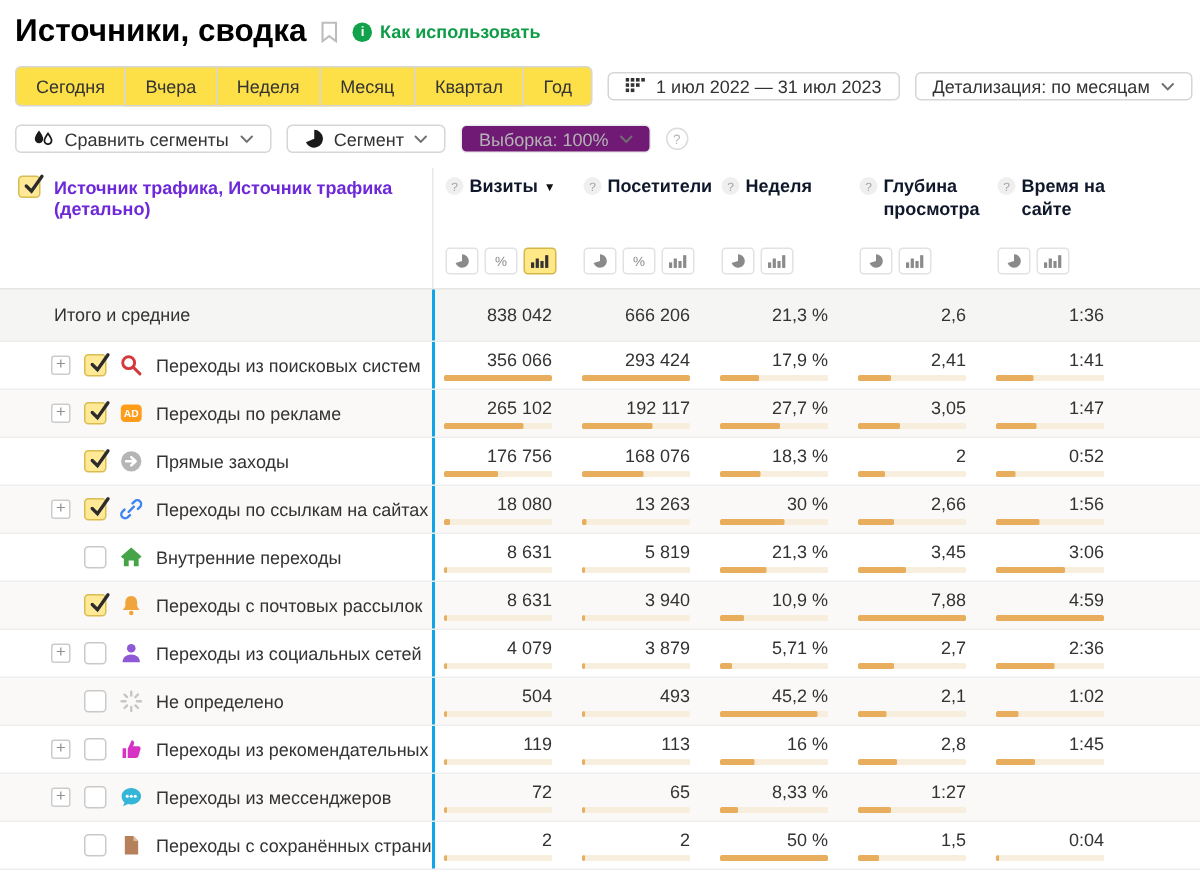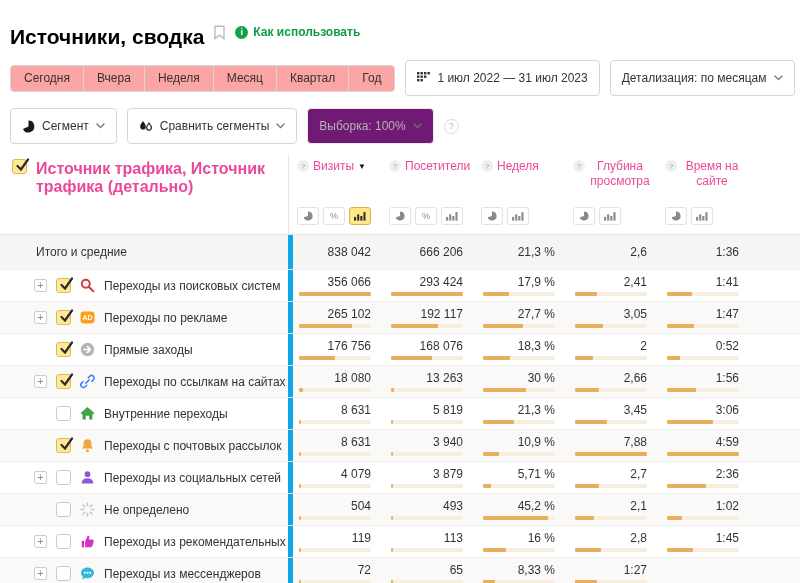--- a/index.html
+++ b/index.html
@@ -1,54 +1,54 @@
 <!DOCTYPE html>
 <html><head>
 <meta charset="utf-8">
 <style>
   * { box-sizing: border-box; margin: 0; padding: 0; }
   html,body { width:800px; height:583px; overflow:hidden; background:#fff;
     font-family:"Liberation Sans", sans-serif; color:#333; }
   .page { width:800px; }
 
   
-  .title-row { display:flex; align-items:flex-start; gap:9px; padding:25px 0 0 10px; }
+  .title-row { display:flex; align-items:center; gap:9px; padding:9px 0 0 10px; }
   .title-row h1 { font-size:21px; font-weight:700; color:#000; }
   .bm-icon svg { display:block; }
   .help-link { display:inline-flex; align-items:center; gap:5px; cursor:pointer; }
   .help-link .txt { color:#0f9c46; font-size:12px; font-weight:700; }
   .info-dot { width:13px; height:13px; border-radius:50%; background:#12a24b; color:#fff;
     font-size:9px; font-weight:700; display:flex; align-items:center; justify-content:center; }
 
   
   .tb-row { display:flex; align-items:center; gap:10px; padding-left:10px; }
   .tb-row1 { margin-top:11px; }
   .tb-row2 { margin-top:12px; }
   .seg-group { display:flex; }
-  .seg-btn { height:27px; padding:0 13px; background:#fca5a5; border:1px solid #d6d6d6;
+  .seg-btn { height:27px; padding:0 13px; background:#fde047; border:1px solid #d6d6d6;
     font-family:inherit; font-size:12px; color:#333; margin-left:-1px; cursor:pointer; }
   .seg-btn:first-child { border-radius:4px 0 0 4px; margin-left:0; }
   .seg-btn:last-child { border-radius:0 4px 4px 0;text-align:center; }
-  .tb-btn { height:36px; display:inline-flex; align-items:center; gap:7px; padding:0 11px;
+  .tb-btn { height:19px; display:inline-flex; align-items:center; gap:7px; padding:0 11px;
     background:#fff; border:1px solid #d6d6d6; border-radius:4px; font-family:inherit;
     font-size:12px; color:#333; cursor:pointer; white-space:nowrap; }
   .tb-btn.disabled { background:#701a75; border-color:#ebebeb; color:#b3b3b3; cursor:default; }
   .chev svg, .cal-icon svg, .pie-mini svg, .drops-icon svg { display:block; }
   .q-circle { width:15px; height:15px; border-radius:50%; border:1px solid #dcdcdc; color:#b5b5b5;
     font-size:9px; display:inline-flex; align-items:center; justify-content:center; }
 
   
   .thead { display:flex; margin-top:10px; }
   .dim-head { width:288px; flex:0 0 288px; display:flex; align-items:flex-start; gap:9px;
     padding:5px 0 0 12px; }
-  .dim-label { font-size:16px; font-weight:700; color:#ec4899; padding-top:1px; cursor:pointer; }
+  .dim-label { font-size:12px; font-weight:700; color:#6d28d9; padding-top:1px; cursor:pointer; }
   .cols { display:flex; border-left:1px solid #e8e8e8; }
   .col { width:92px; flex:0 0 92px; padding:5px 6px 0 8px; }
   .col-head { display:flex; align-items:flex-start; gap:4px; min-height:36px; cursor:pointer; }
-  .col-label { font-size:12px; font-weight:400; color:#ec4899; line-height:1.25; max-width:62px;text-align:center; }
+  .col-label { font-size:12px; font-weight:700; color:#0f172a; line-height:1.25; max-width:62px; }
   .sort-arrow { font-size:8px; color:#111; padding-top:3px; }
   .qicon { width:12px; height:12px; flex:0 0 12px; margin-top:1px; border-radius:50%;
     background:#efefef; color:#a3a3a3; font-size:8px; display:inline-flex; align-items:center;
     justify-content:center; }
   .col-toggles { display:flex; gap:4px; margin-top:12px; padding-bottom:9px; }
   .tgl { width:22px; height:18px; border:1px solid #e2e2e2; border-radius:3px; background:#fff;
     color:#8a8a8a; display:inline-flex; align-items:center; justify-content:center;
     font-size:9px; font-family:inherit; cursor:pointer; }
   .tgl.active { background:#ffe885; border-color:#d3b74b; color:#333; }
 
@@ -65,21 +65,21 @@
   
   .trow { display:flex; border-bottom:1px solid #ededed; height:32px; }
   .trow.stripe { background:#faf9f7; }
   .trow.totals { background:#f5f5f3; height:36px; border-top:1px solid #e6e6e6; }
   .row-name { width:288px; flex:0 0 288px; display:flex; align-items:center; gap:9px;
     padding-left:34px; }
   .row-name .src-icon { width:15px; flex:0 0 15px; height:15px; }
   .row-label { font-size:12px; color:#333; white-space:nowrap; overflow:hidden; cursor:pointer; }
   .totals .row-name { padding-left:36px; }
   .totals .row-label { cursor:default; }
-  .cells { display:flex; border-left:5px solid #0ea5e9; }
+  .cells { display:flex; border-left:2px solid #0ea5e9; }
   .cell { width:92px; flex:0 0 92px; padding:0 14px 0 6px; display:flex; flex-direction:column;
     justify-content:center; }
   .num { font-size:12px; color:#333; text-align:right; }
   .track { margin-top:3px; height:4px; background:#f7eede; border-radius:1px; overflow:hidden; }
   .fill { height:100%; background:#e9ad5e; border-radius:1px; }
   .fill.nz { min-width:2px; }
 </style>
 </head>
 <body>
 
@@ -131,40 +131,40 @@
           <svg width="9" height="6" viewBox="0 0 9 6">
             <path d="M1 1 L4.5 4.6 L8 1" fill="none" stroke="#707070" stroke-width="1.3" stroke-linecap="round"></path>
           </svg>
         </span>
     </button>
 
   </div>
 
   <div class="tb-row tb-row2">
     <button class="tb-btn">
-      <span class="pie-mini">
-        <svg width="13" height="13" viewBox="0 0 14 14">
-            <path d="M7 7 V0.6 A6.4 6.4 0 1 1 1 9.6 Z" fill="#1a1a1a"></path>
+      <span class="drops-icon">
+        <svg width="14" height="13" viewBox="0 0 14 13">
+            <path d="M4 1 C5.8 3.4 6.8 5 6.8 6.7 A2.8 2.8 0 1 1 1.2 6.7 C1.2 5 2.2 3.4 4 1 Z" fill="#1a1a1a"></path>
+            <path d="M10 3 C11.5 5 12.4 6.3 12.4 7.7 A2.4 2.4 0 1 1 7.6 7.7 C7.6 6.3 8.5 5 10 3 Z" fill="none" stroke="#1a1a1a" stroke-width="1.2"></path>
           </svg>
       </span>
-      <span>Сегмент</span>
+      <span>Сравнить сегменты</span>
       <span class="chev">
           <svg width="9" height="6" viewBox="0 0 9 6">
             <path d="M1 1 L4.5 4.6 L8 1" fill="none" stroke="#707070" stroke-width="1.3" stroke-linecap="round"></path>
           </svg>
         </span>
     </button>
     <button class="tb-btn">
-      <span class="drops-icon">
-        <svg width="14" height="13" viewBox="0 0 14 13">
-            <path d="M4 1 C5.8 3.4 6.8 5 6.8 6.7 A2.8 2.8 0 1 1 1.2 6.7 C1.2 5 2.2 3.4 4 1 Z" fill="#1a1a1a"></path>
-            <path d="M10 3 C11.5 5 12.4 6.3 12.4 7.7 A2.4 2.4 0 1 1 7.6 7.7 C7.6 6.3 8.5 5 10 3 Z" fill="none" stroke="#1a1a1a" stroke-width="1.2"></path>
+      <span class="pie-mini">
+        <svg width="13" height="13" viewBox="0 0 14 14">
+            <path d="M7 7 V0.6 A6.4 6.4 0 1 1 1 9.6 Z" fill="#1a1a1a"></path>
           </svg>
       </span>
-      <span>Сравнить сегменты</span>
+      <span>Сегмент</span>
       <span class="chev">
           <svg width="9" height="6" viewBox="0 0 9 6">
             <path d="M1 1 L4.5 4.6 L8 1" fill="none" stroke="#707070" stroke-width="1.3" stroke-linecap="round"></path>
           </svg>
         </span>
     </button>
     <button class="tb-btn disabled">
       <span>Выборка: 100%</span>
       <span class="chev">
           <svg width="9" height="6" viewBox="0 0 9 6">

